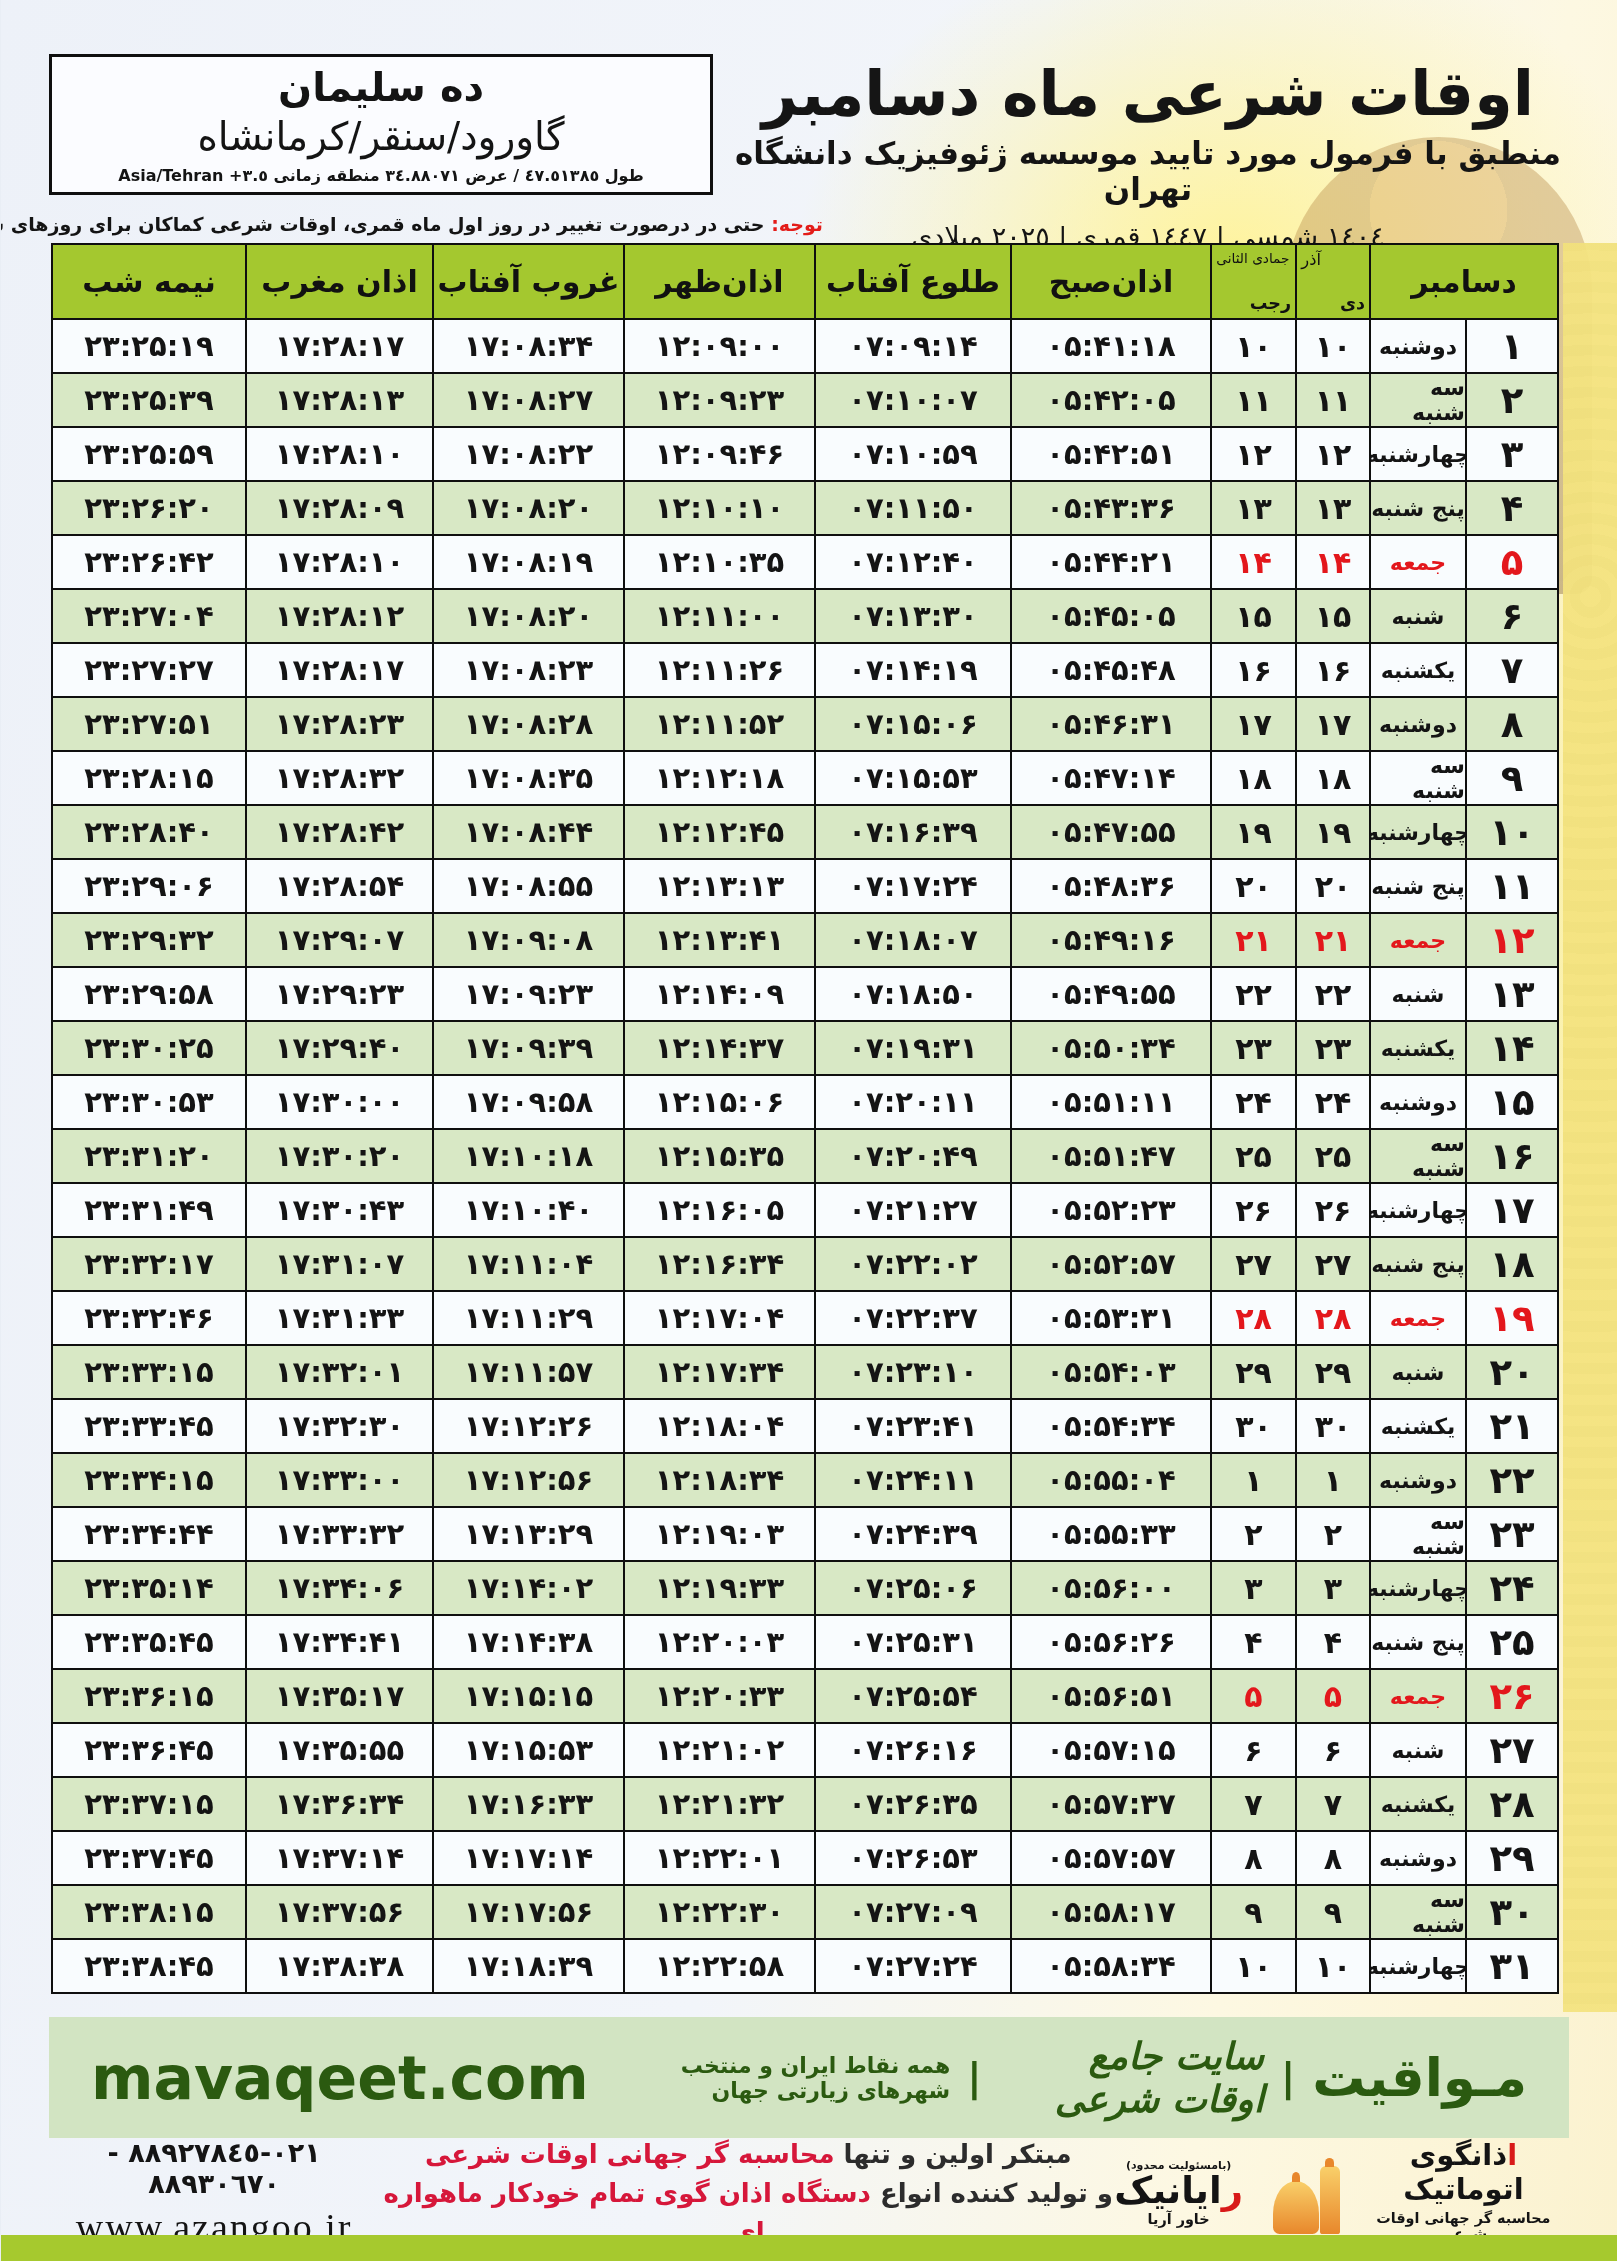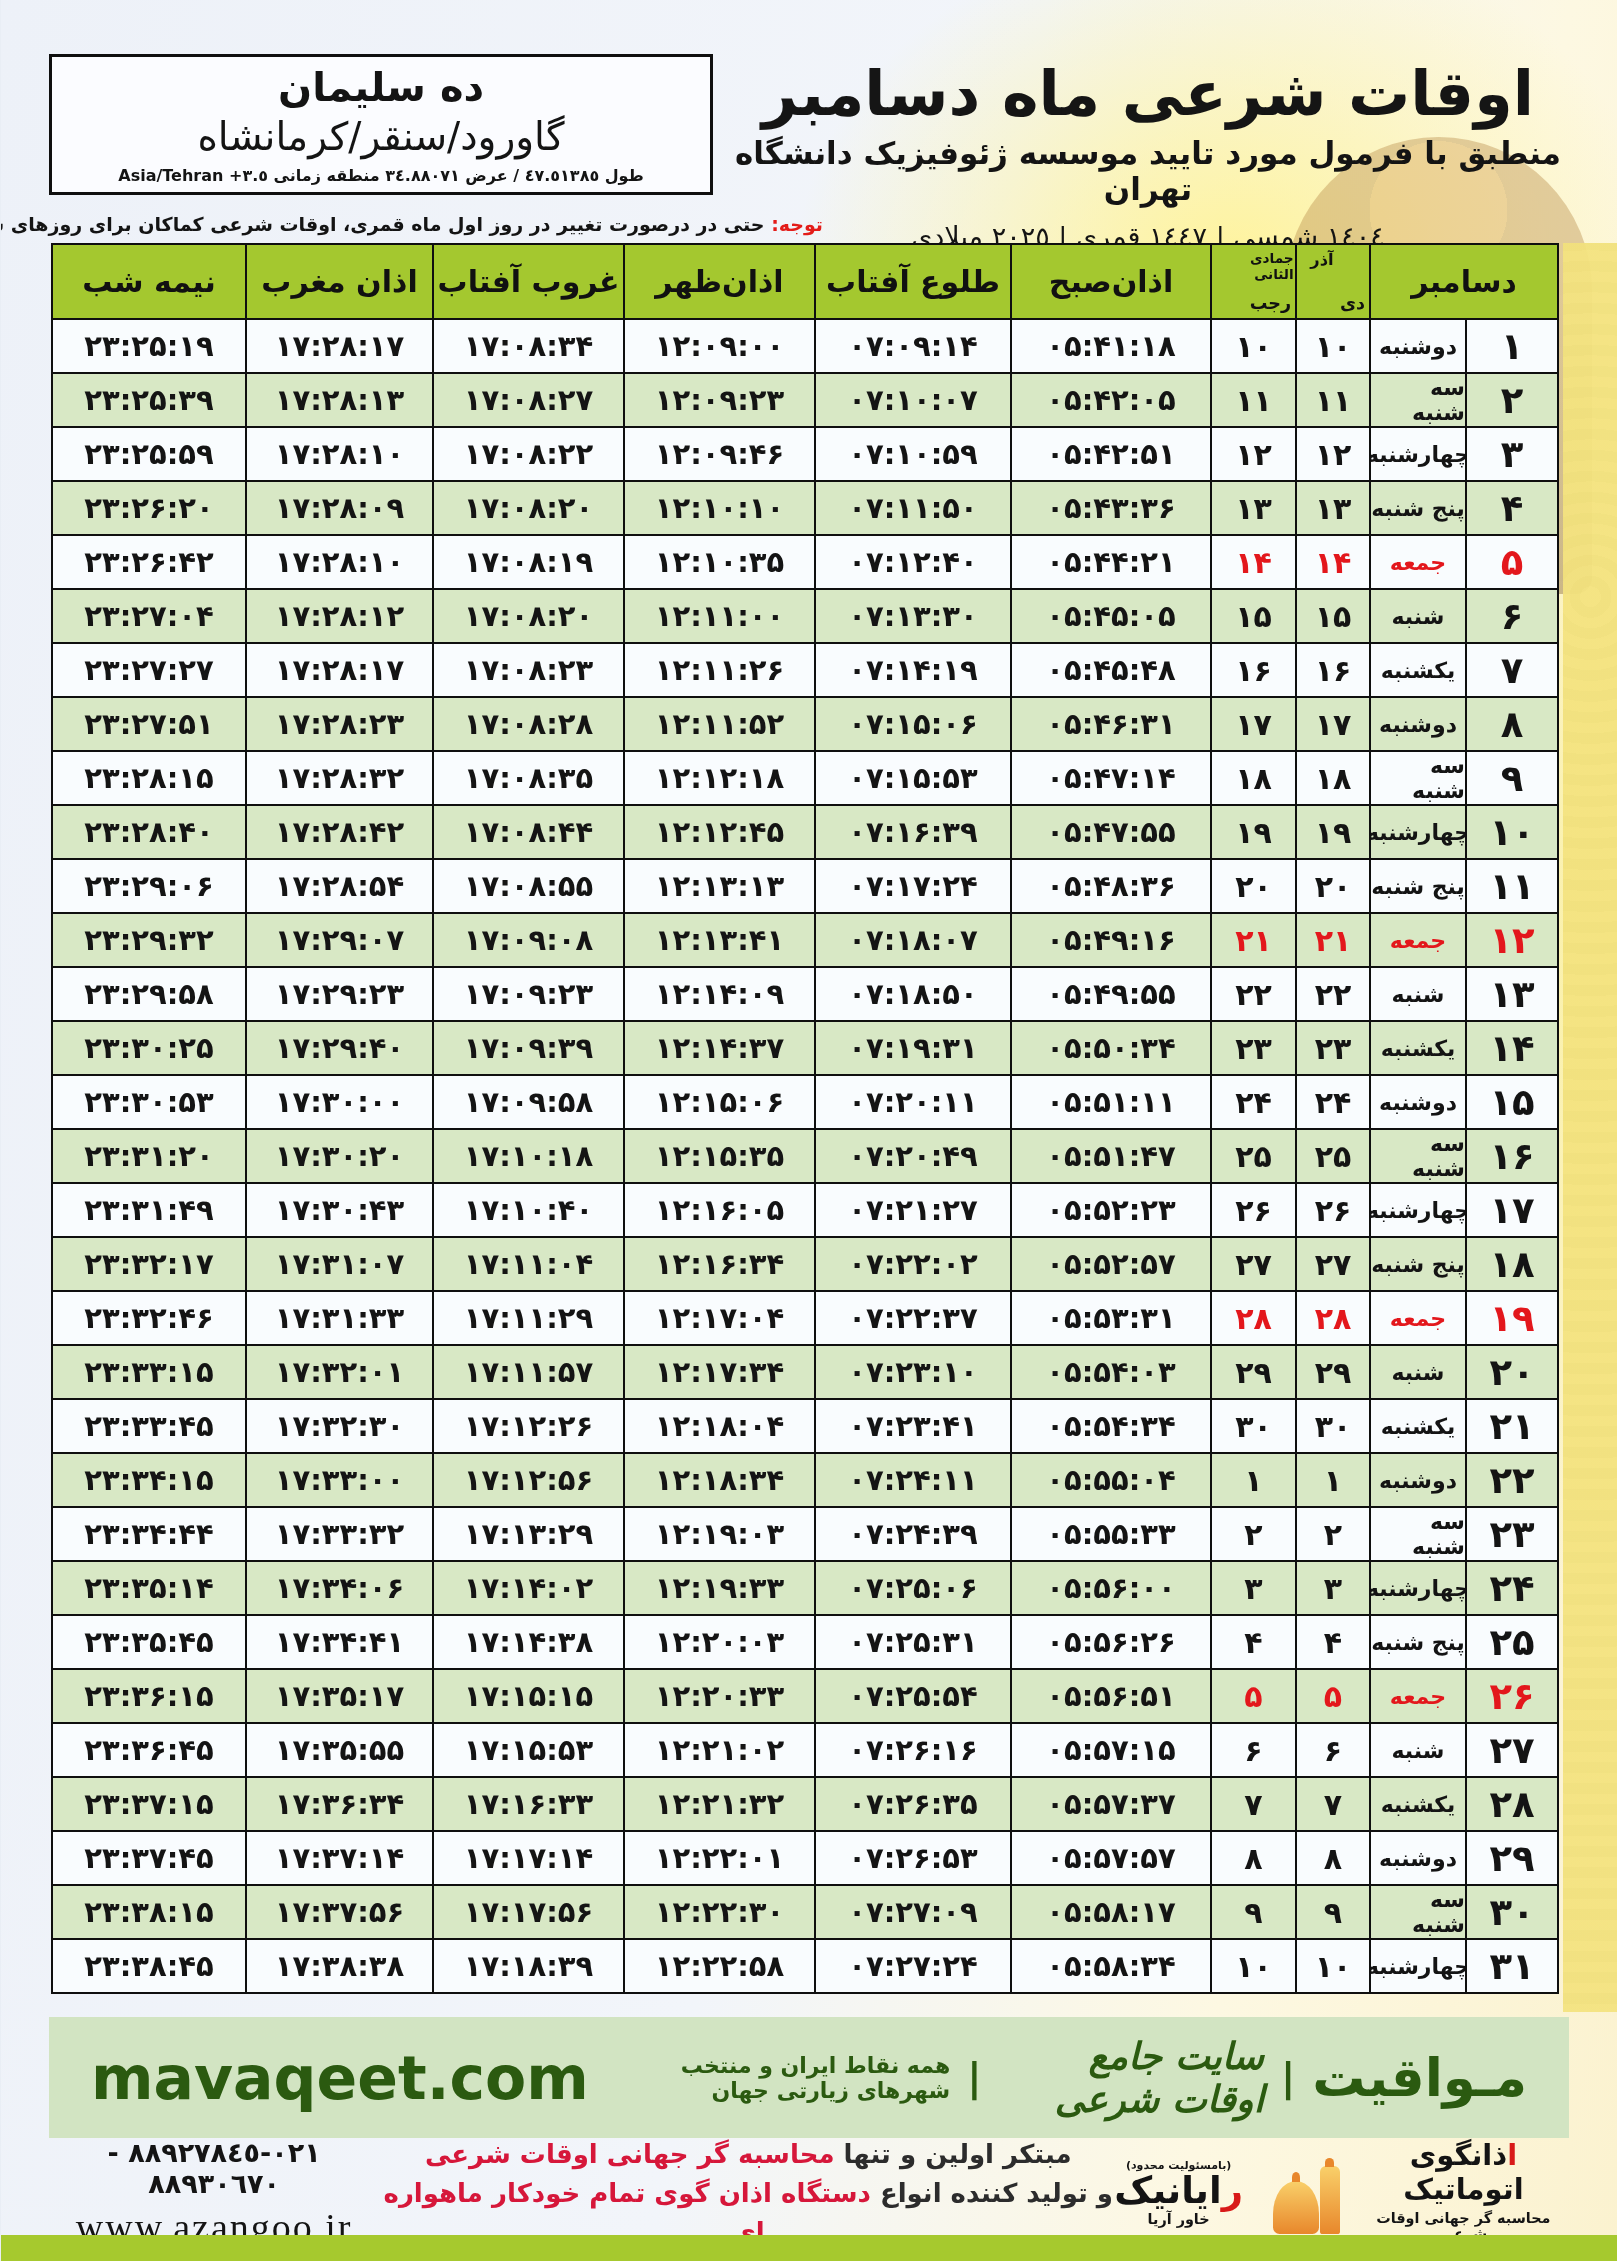--- a/index.html
+++ b/index.html
@@ -55,21 +55,21 @@
   .grid-row { display:grid; direction:rtl;
     grid-template-columns:90px 96px 74px 85px 200px 196px 191px 191px 187px 194px; }
   .thead { height:73px; background:#a4c82f; }
   .thead .hcell {
     display:flex; align-items:center; justify-content:center;
     border-inline-start:2px solid #0f0f0f; font-weight:700; font-size:30px; color:#111;
   }
   .thead .hcell:first-child { border-inline-start:none; }
   .h-december { grid-column:1 / span 2; font-size:34px; }
   .hcell.split { flex-direction:column; justify-content:space-between; padding:5.2px 1.3px; }
-  .split .top { font-size:16.3px; font-weight:700; align-self:flex-end; padding-left:12px; }
+  .split .top { font-size:16.3px; font-weight:400; align-self:flex-end; padding-left:3px; }
   .split .bottom { font-size:17.6px; font-weight:700; align-self:flex-start; padding-right:2.6px; }
   .h-hijri .top { font-size:13.7px; }
 
   .trow { height:54px; }
   .trow .cell {
     display:flex; align-items:center; justify-content:center;
     border-inline-start:2px solid #0f0f0f; border-top:2px solid #0f0f0f;
     font-weight:700; overflow:hidden;
   }
   .trow .cell:first-child { border-inline-start:none; }

